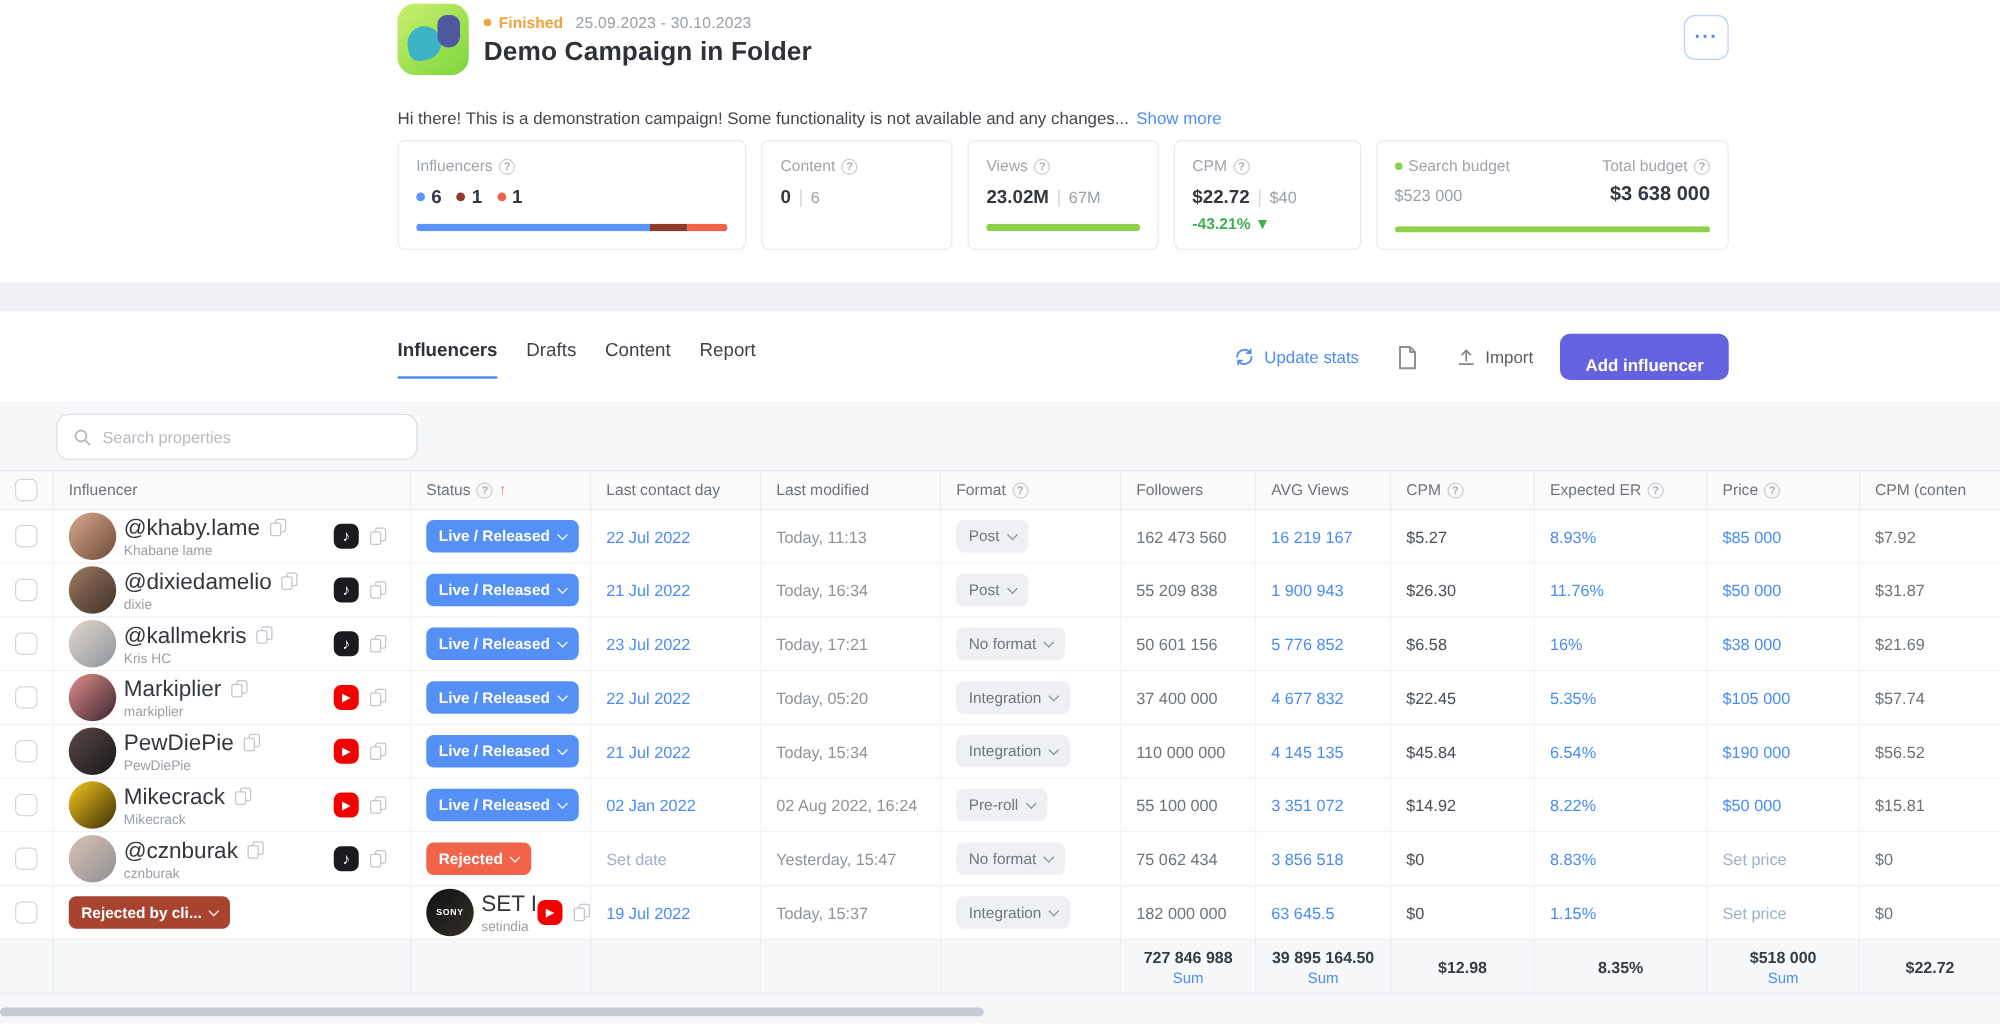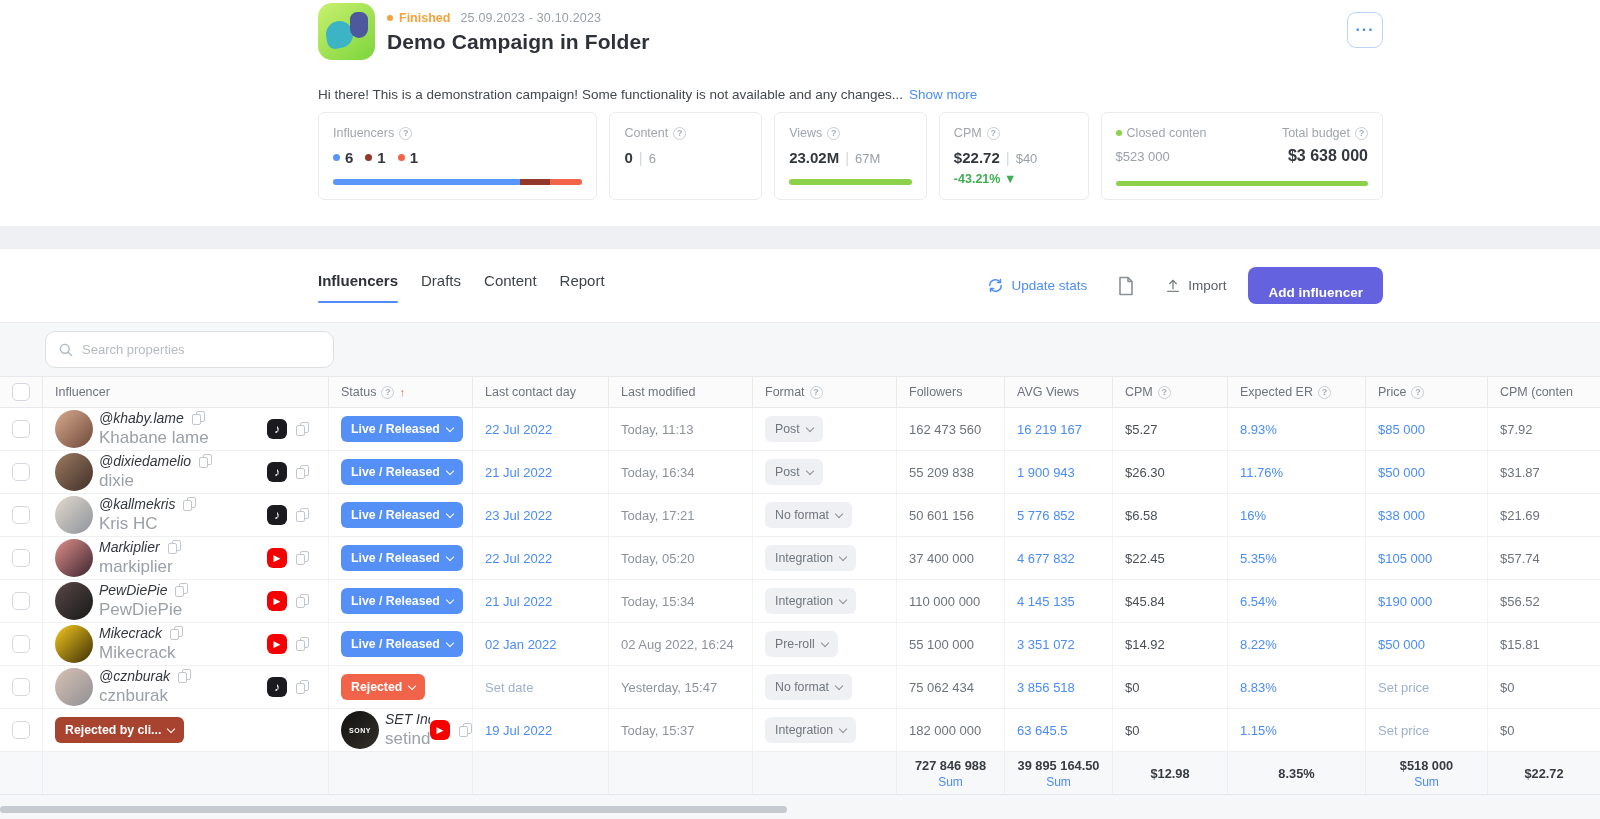--- a/index.html
+++ b/index.html
@@ -95,22 +95,22 @@
   .sort-up { color:#e2734d; font-size:11px; font-weight:700; }
   .trow { height:43px; border-bottom:1px solid #eef0f2; background:#fff; }
   .cell { display:flex; align-items:center; padding-left:12px; border-right:1px solid #f2f3f5; overflow:hidden; white-space:nowrap; }
   .cell:last-child { border-right:none; }
   .checkbox { width:18px; height:18px; border:1.5px solid #d4d8de; border-radius:5px; background:#fff; cursor:pointer; flex:none; }
   .c-check { padding-left:12px; }
   .avatar { width:38px; height:38px; border-radius:50%; flex:none; display:flex; align-items:center; justify-content:center;
             color:#fff; font-size:7px; font-weight:700; letter-spacing:.5px; }
   .who { width:168px; margin-left:6px; overflow:hidden; }
   .handle-row { display:flex; align-items:center; gap:8px; }
-  .handle { font-size:14px; font-weight:500; color:#33373d; cursor:pointer;font-style:italic; }
-  .sub { font-size:17px; color:#9ba0a8; margin-top:2px; }
+  .handle { font-size:18px; font-weight:500; color:#33373d; cursor:pointer; }
+  .sub { font-size:11px; color:#9ba0a8; margin-top:2px; }
   .icon-copy { position:relative; width:13px; height:14px; display:inline-block; flex:none; cursor:pointer; }
   .icon-copy::after { content:""; position:absolute; left:4px; top:0; width:7px; height:9px; border:1.3px solid #c2c7cf; border-radius:2px; }
   .icon-copy::before { content:""; position:absolute; left:0; top:3px; width:7px; height:9px; border:1.3px solid #c2c7cf; border-radius:2px; background:#fff; z-index:1; }
   .platform { width:20px; height:20px; border-radius:6px; flex:none; display:flex; align-items:center; justify-content:center;
               color:#fff; margin-right:9px; cursor:pointer; }
   .platform.tiktok { background:#1b1b1f; font-size:12px; }
   .platform.tiktok::after { content:"♪"; }
   .platform.youtube { background:#f40000; font-size:9px; }
   .platform.youtube::after { content:"▶"; }
   .pill { height:26px; border-radius:6px; display:inline-flex; align-items:center; gap:7px; padding:4px 10px;
@@ -230,21 +230,21 @@
             <span class="card-total">$40</span>
           </div>
         <div class="delta" style="color: rgb(63, 174, 83);">-43.21% ▼</div>
       </div>
 
       <div class="card c-budget">
         <div class="budget-cols">
           <div class="budget-col">
             <div class="card-label">
                 <span class="dot" style="background: rgb(139, 209, 74);"></span>
-                <span>Closed conten</span>
+                <span>Search budget</span>
               </div>
             <div class="budget-val-muted">$523 000</div>
           </div>
           <div class="budget-col right">
             <div class="card-label">
                 <span>Total budget</span>
                 <span class="help"></span>
               </div>
             <div class="budget-val-bold">$3 638 000</div>
           </div>

